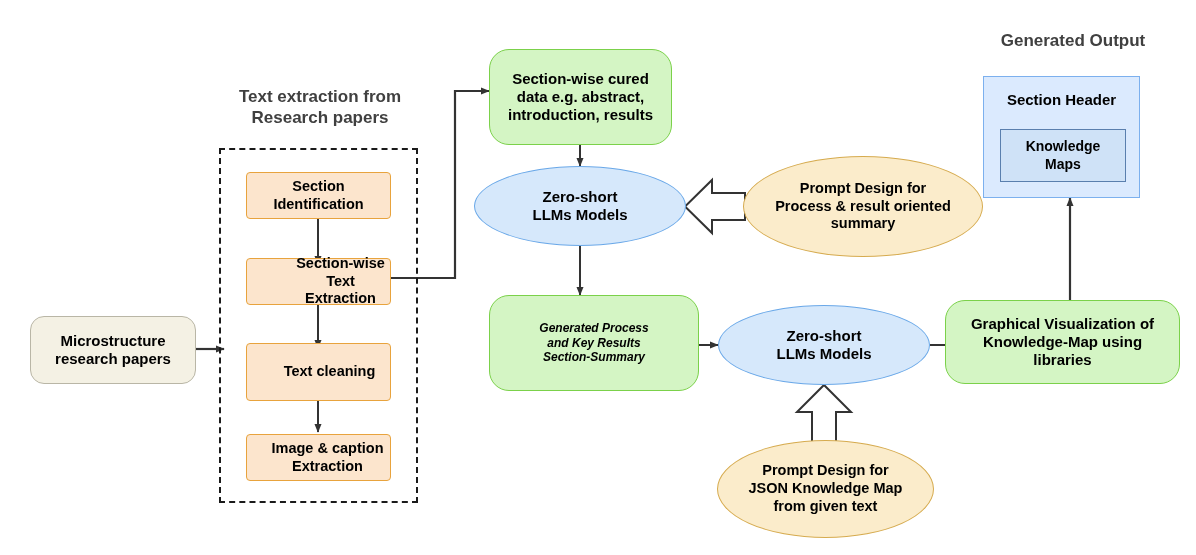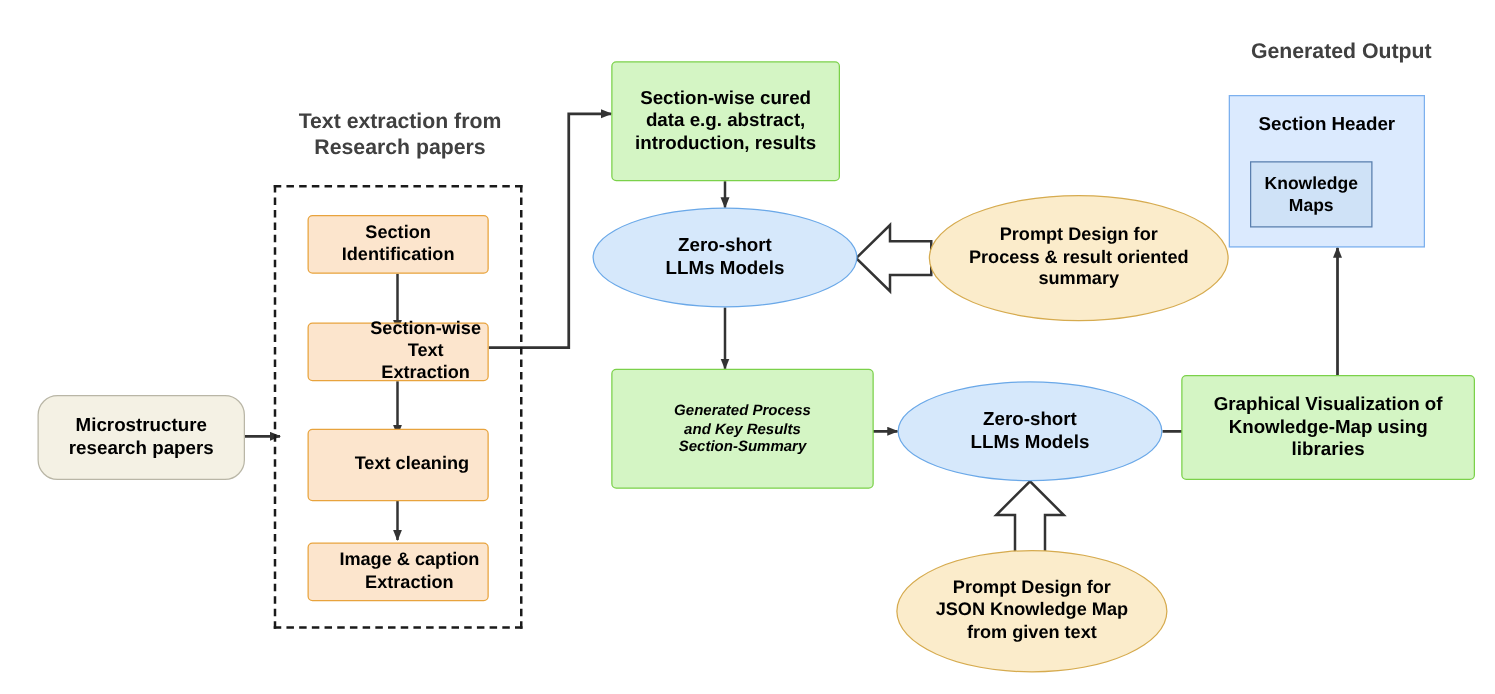--- a/index.html
+++ b/index.html
@@ -41,21 +41,21 @@
     border-radius: 14px;
   }
   .box-orange {
     background: #fce5cd;
     border: 1.8px solid #e8a33d;
     border-radius: 4px;
   }
   .box-green {
     background: #d4f5c4;
     border: 1.8px solid #7bd14a;
-    border-radius: 4px;
+    border-radius: 20px;
   }
   .box-blue-outer {
     background: #dbeafe;
     border: 1.8px solid #7cb0ee;
     border-radius: 0px;
   }
   .box-blue-inner {
     background: #cfe2f7;
     border: 1.5px solid #5a7fae;
     border-radius: 0px;
@@ -122,21 +122,21 @@
     <line x1="1070" y1="300" x2="1070" y2="198" stroke="#333333" stroke-width="2.2" marker-end="url(#arrowSolid)"></line>
   </svg>
 
   <div class="plain-label" style="left:205px; top:86px; width:230px; font-size:17px;">Text extraction from
 Research papers</div>
 
   <div class="plain-label" style="left:958px; top:30px; width:230px; font-size:17px;">Generated Output</div>
 
   <div class="dashed-group" style="left:219px; top:148px; width:199px; height:355px;"></div>
 
-  <div class="node box-beige" style="left:30px; top:316px; width:166px; height:68px; font-size:15px;border-radius:16px;">Microstructure
+  <div class="node box-beige" style="left:30px; top:316px; width:166px; height:68px; font-size:15px;">Microstructure
 research papers</div>
 
   <div class="node box-orange" style="left:246px; top:172px; width:145px; height:47px; font-size:14.5px;">Section
 Identification</div>
 
   <div class="node box-orange" style="left:246px; top:258px; width:145px; height:47px; font-size:14.5px;padding-left:44px;">Section-wise Text
 Extraction</div>
 
   <div class="node box-orange" style="left:246px; top:343px; width:145px; height:58px; font-size:14.5px;padding-left:22px;">Text cleaning</div>
 
@@ -164,16 +164,16 @@
   <div class="node ellipse-orange" style="left:717px; top:440px; width:217px; height:98px; font-size:14.5px;">Prompt Design for
 JSON Knowledge Map
 from given text</div>
 
   <div class="node box-green" style="left:945px; top:300px; width:235px; height:84px; font-size:15px;">Graphical Visualization of
 Knowledge-Map using
 libraries</div>
 
   <div class="node box-blue-outer" style="left:983px; top:76px; width:157px; height:122px; align-items:flex-start; padding-top:14px; font-size:15px;">Section Header</div>
 
-  <div class="node box-blue-inner" style="left:1000px; top:129px; width:98px; height:53px; font-size:14px;text-align:center;">Knowledge
+  <div class="node box-blue-inner" style="left:1000px; top:129px; width:126px; height:53px; font-size:14px;text-align:center;">Knowledge
 Maps</div>
 
 </div>
 
 </body></html>

